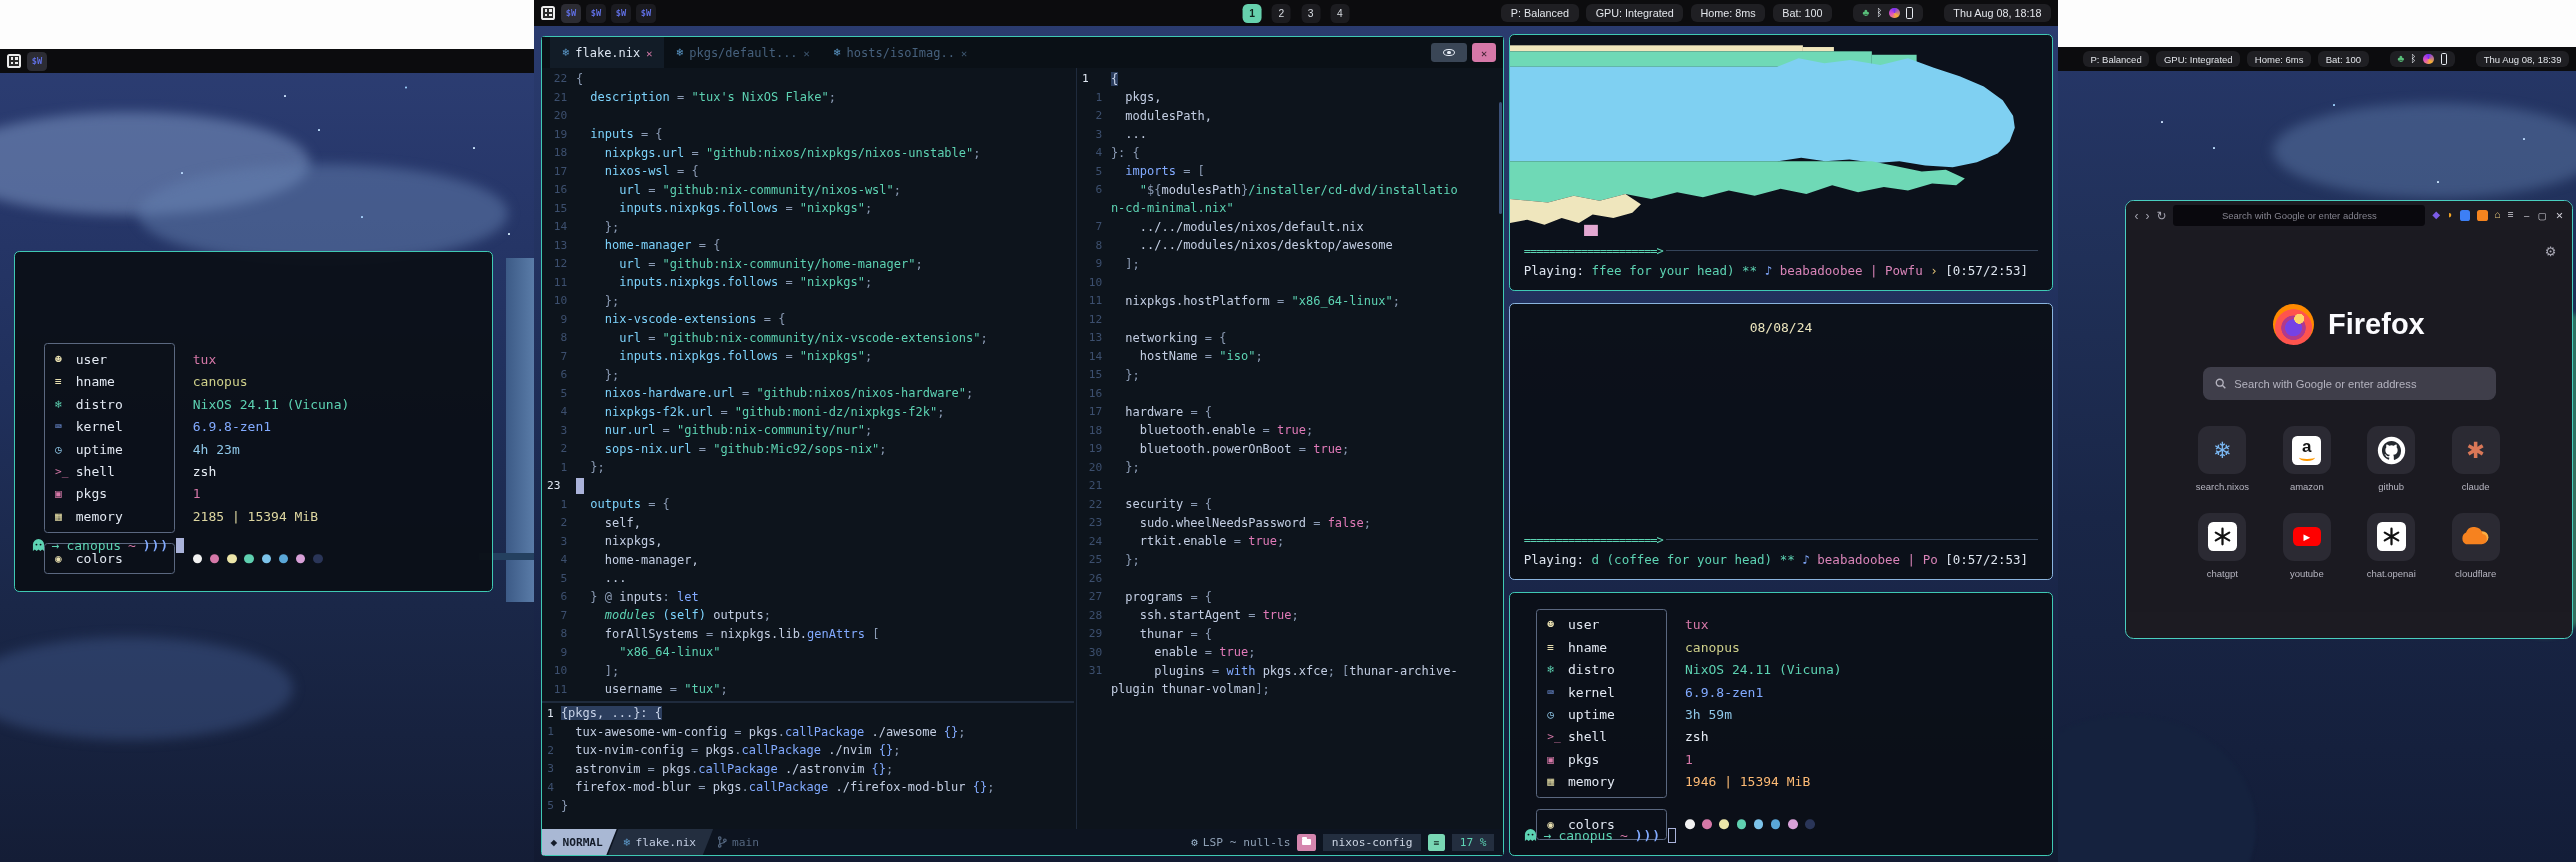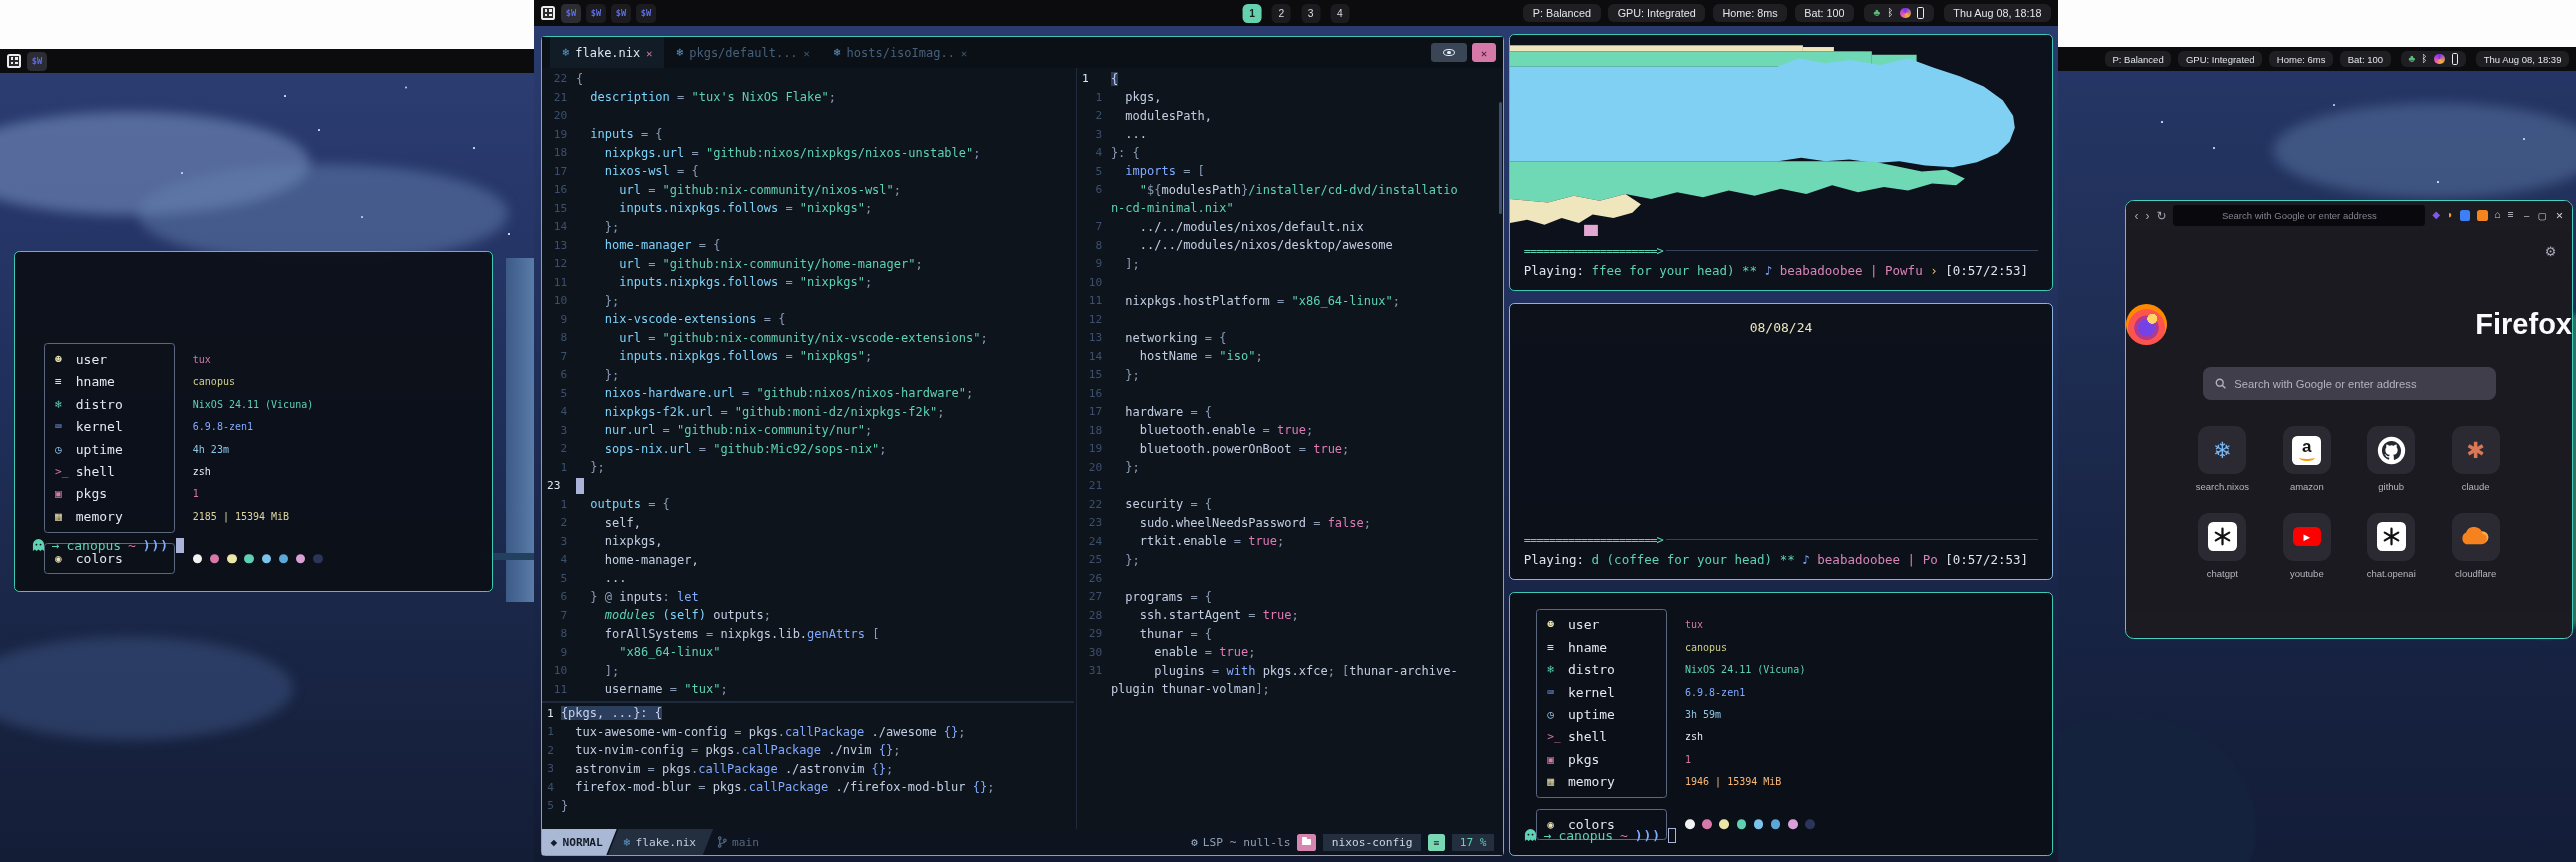--- a/index.html
+++ b/index.html
@@ -25,38 +25,38 @@
   .grid-icon::before { content:""; position:absolute; inset:2.6px;
      background:repeating-linear-gradient(0deg,#2a2a2a 0 1.7px,transparent 1.7px 4.3px),
                 repeating-linear-gradient(90deg,#2a2a2a 0 1.7px,transparent 1.7px 4.3px); }
   .task { width:20.7px; height:19px; border-radius:4.3px; background:#1b1b20; display:flex; align-items:center; justify-content:center;
           color:#5f6ee0; font-family:"DejaVu Sans Mono",monospace; font-size:8.6px; font-weight:bold; }
   .task.active { background:#2c2c33; }
   .ws-wrap { position:absolute; left:50%; transform:translateX(-50%); display:flex; gap:10.3px; }
   .ws { width:19px; height:19px; border-radius:5.2px; background:#1c1c20; color:#d8dce2; font-size:10.3px;
         display:flex; align-items:center; justify-content:center; }
   .ws.active { background:#66d1ad; color:#10231c; font-weight:bold; }
-  .bar-right { margin-left:auto; display:flex; gap:10px; align-items:center; }
+  .bar-right { margin-left:auto; display:flex; gap:21px; align-items:center; }
   .pill { background:#1f1f23; border-radius:6px; padding:3.4px 9.5px; color:#e2e5ea; font-size:10.8px; white-space:nowrap; }
   .bar-side .pill { font-size:9.5px; padding:2.6px 7.7px; }
   .pill-icons { display:flex; gap:6.9px; align-items:center; }
   .sicon { font-size:10.3px; line-height:1; }
   .orb { width:10.3px; height:10.3px; border-radius:50%; background:conic-gradient(#7b2ff7,#f7b32f 40%,#e052c0 70%,#7b2ff7); }
   .phone { width:6.9px; height:11.2px; border:1.3px solid #e8ecf2; border-radius:1.7px; }
 
   
   .term { position:absolute; background:rgba(11,15,22,0.94); border:1.7px solid #3fc9b4; border-radius:5.2px; overflow:hidden;
           color:#dfe6f0; font-family:"DejaVu Sans Mono",monospace; }
   .ascii { color:#4fd1ad; font-size:12px; line-height:14.6px; margin:13.8px 0 12px 17px; font-family:"DejaVu Sans Mono",monospace; }
   .fetch { position:absolute; left:29px; }
   .fetch-grid { position:relative; width:131px; border:0.9px solid #5b6880; border-radius:3.4px; padding:4.3px 0; }
   .frow { height:22.4px; display:flex; align-items:center; padding-left:10.3px; font-size:13px; }
   .fico { width:20.7px; flex:0 0 auto; font-size:11.2px; }
   .flab { color:#e2e8f2; }
-  .fval { position:absolute; left:148px; white-space:nowrap; font-size:10px; }
+  .fval { position:absolute; left:148px; white-space:nowrap; font-size:13px; }
   .fetch-colors { position:relative; width:131px; height:31px; margin-top:10.3px; border:0.9px solid #5b6880; border-radius:3.4px;
                   display:flex; align-items:center; padding-left:10.3px; font-size:13px; }
   .dots { position:absolute; left:148px; top:50%; transform:translateY(-50%); display:flex; gap:7.7px; }
   .dot { width:9.5px; height:9.5px; border-radius:50%; }
   .fprompt { position:absolute; display:flex; align-items:center; gap:6.9px; font-size:13px; }
   .ghost-svg { width:13px; height:13px; }
   .p-arrow { color:#5dd3b3; } .p-host { color:#5dd3b3; } .p-path { color:#d678a8; }
   .p-chev { color:#82aaff; font-weight:bold; letter-spacing:0.9px; }
   .cursor-fill { width:8.6px; height:15.5px; background:#aab3da; display:inline-block; }
   .cursor-hollow { width:8.6px; height:15.5px; border:1.3px solid #aab3da; display:inline-block; }
@@ -131,21 +131,21 @@
   .ext-shield { width:10.3px; height:10.3px; background:#3d7ff5; border-radius:2.6px; display:inline-block; }
   .ext-fox { width:10.3px; height:10.3px; background:#f5841f; border-radius:2.6px; display:inline-block; }
   .winctl { display:flex; gap:8.6px; color:#cfced6; font-size:9.5px; margin-left:3.4px; }
   .fftabs { height:24px; background:#16151c; display:flex; align-items:center; padding:0 6.9px; gap:8.6px; }
   .fftab { height:19px; background:#393844; border-radius:3.4px; display:flex; align-items:center; gap:5.2px; padding:0 10.3px;
            color:#e6e5ea; font-size:9.5px; min-width:121px; }
   .newtab-plus { color:#b9b8c2; font-size:11.2px; }
   .tabchev { margin-left:auto; color:#b9b8c2; font-size:9.5px; }
   .ffcontent { position:relative; height:382px; background:#1b1a21; }
   .ffgear { position:absolute; right:15.5px; top:13.8px; color:#a9a8b4; font-size:13px; }
-  .fflogo-row { display:flex; align-items:center; justify-content:space-between; gap:13.8px; padding-top:74px; }
+  .fflogo-row { display:flex; align-items:center; justify-content:center; gap:13.8px; padding-top:74px; }
   .fxlogo { width:41px; height:41px; border-radius:50%;
     background:radial-gradient(circle at 64% 36%,#ffd567 0 13%,rgba(0,0,0,0) 14%),
                radial-gradient(circle at 50% 58%,#7542e5 0 26%,#b13a8c 28% 38%,#ff544d 40% 58%,#ff8a00 60% 84%,#ffc24a 86% 100%); }
   .fxword { color:#fbfbfe; font-size:29px; font-weight:bold; }
   .ffsearch { margin:22.4px auto 0; width:293px; height:33px; background:#3f3e4a; border-radius:7.7px;
               display:flex; align-items:center; gap:8.6px; padding:0 12px; color:#b4b3bf; font-size:11.2px; }
   .tiles { margin:26px auto 0; width:317px; display:grid; grid-template-columns:repeat(4,1fr); row-gap:20.7px; column-gap:20.7px; }
   .tile { display:flex; flex-direction:column; align-items:center; }
   .ticon { width:48px; height:48px; background:#2b2a33; border-radius:11.2px; display:flex; align-items:center; justify-content:center; }
   .tlabel { margin-top:6.9px; font-size:9.5px; color:#b6b5c0; }

